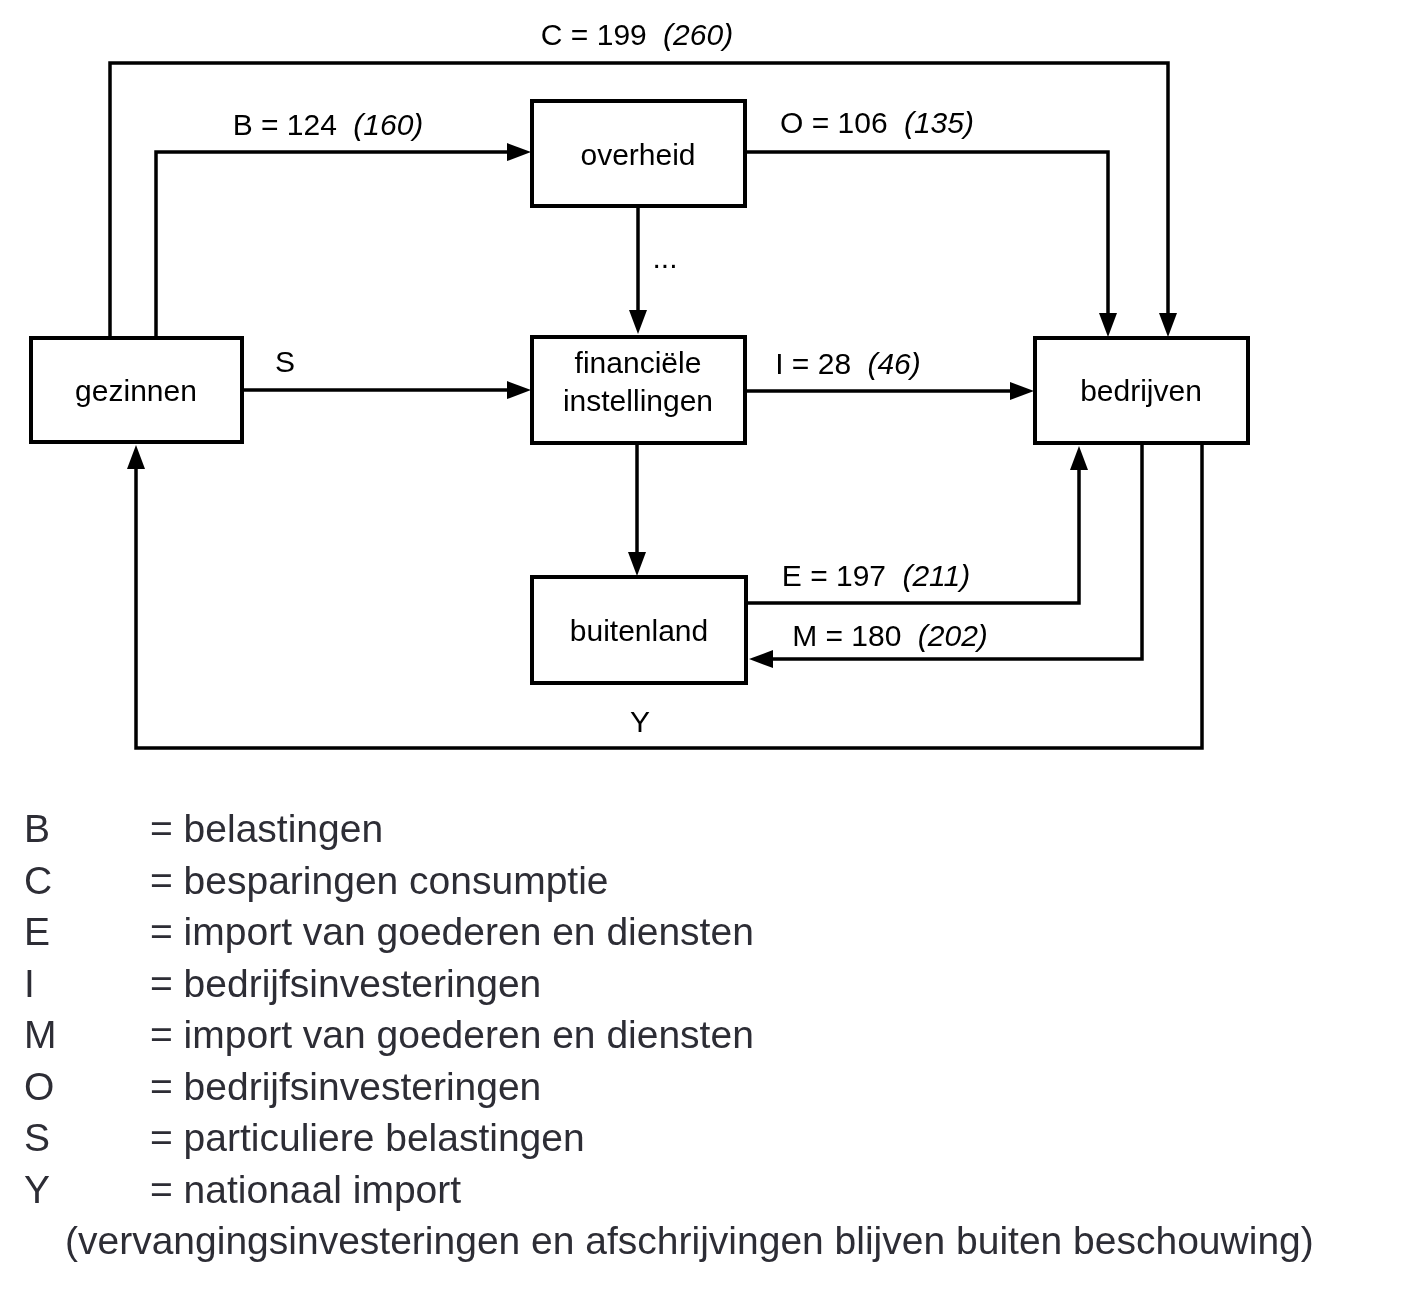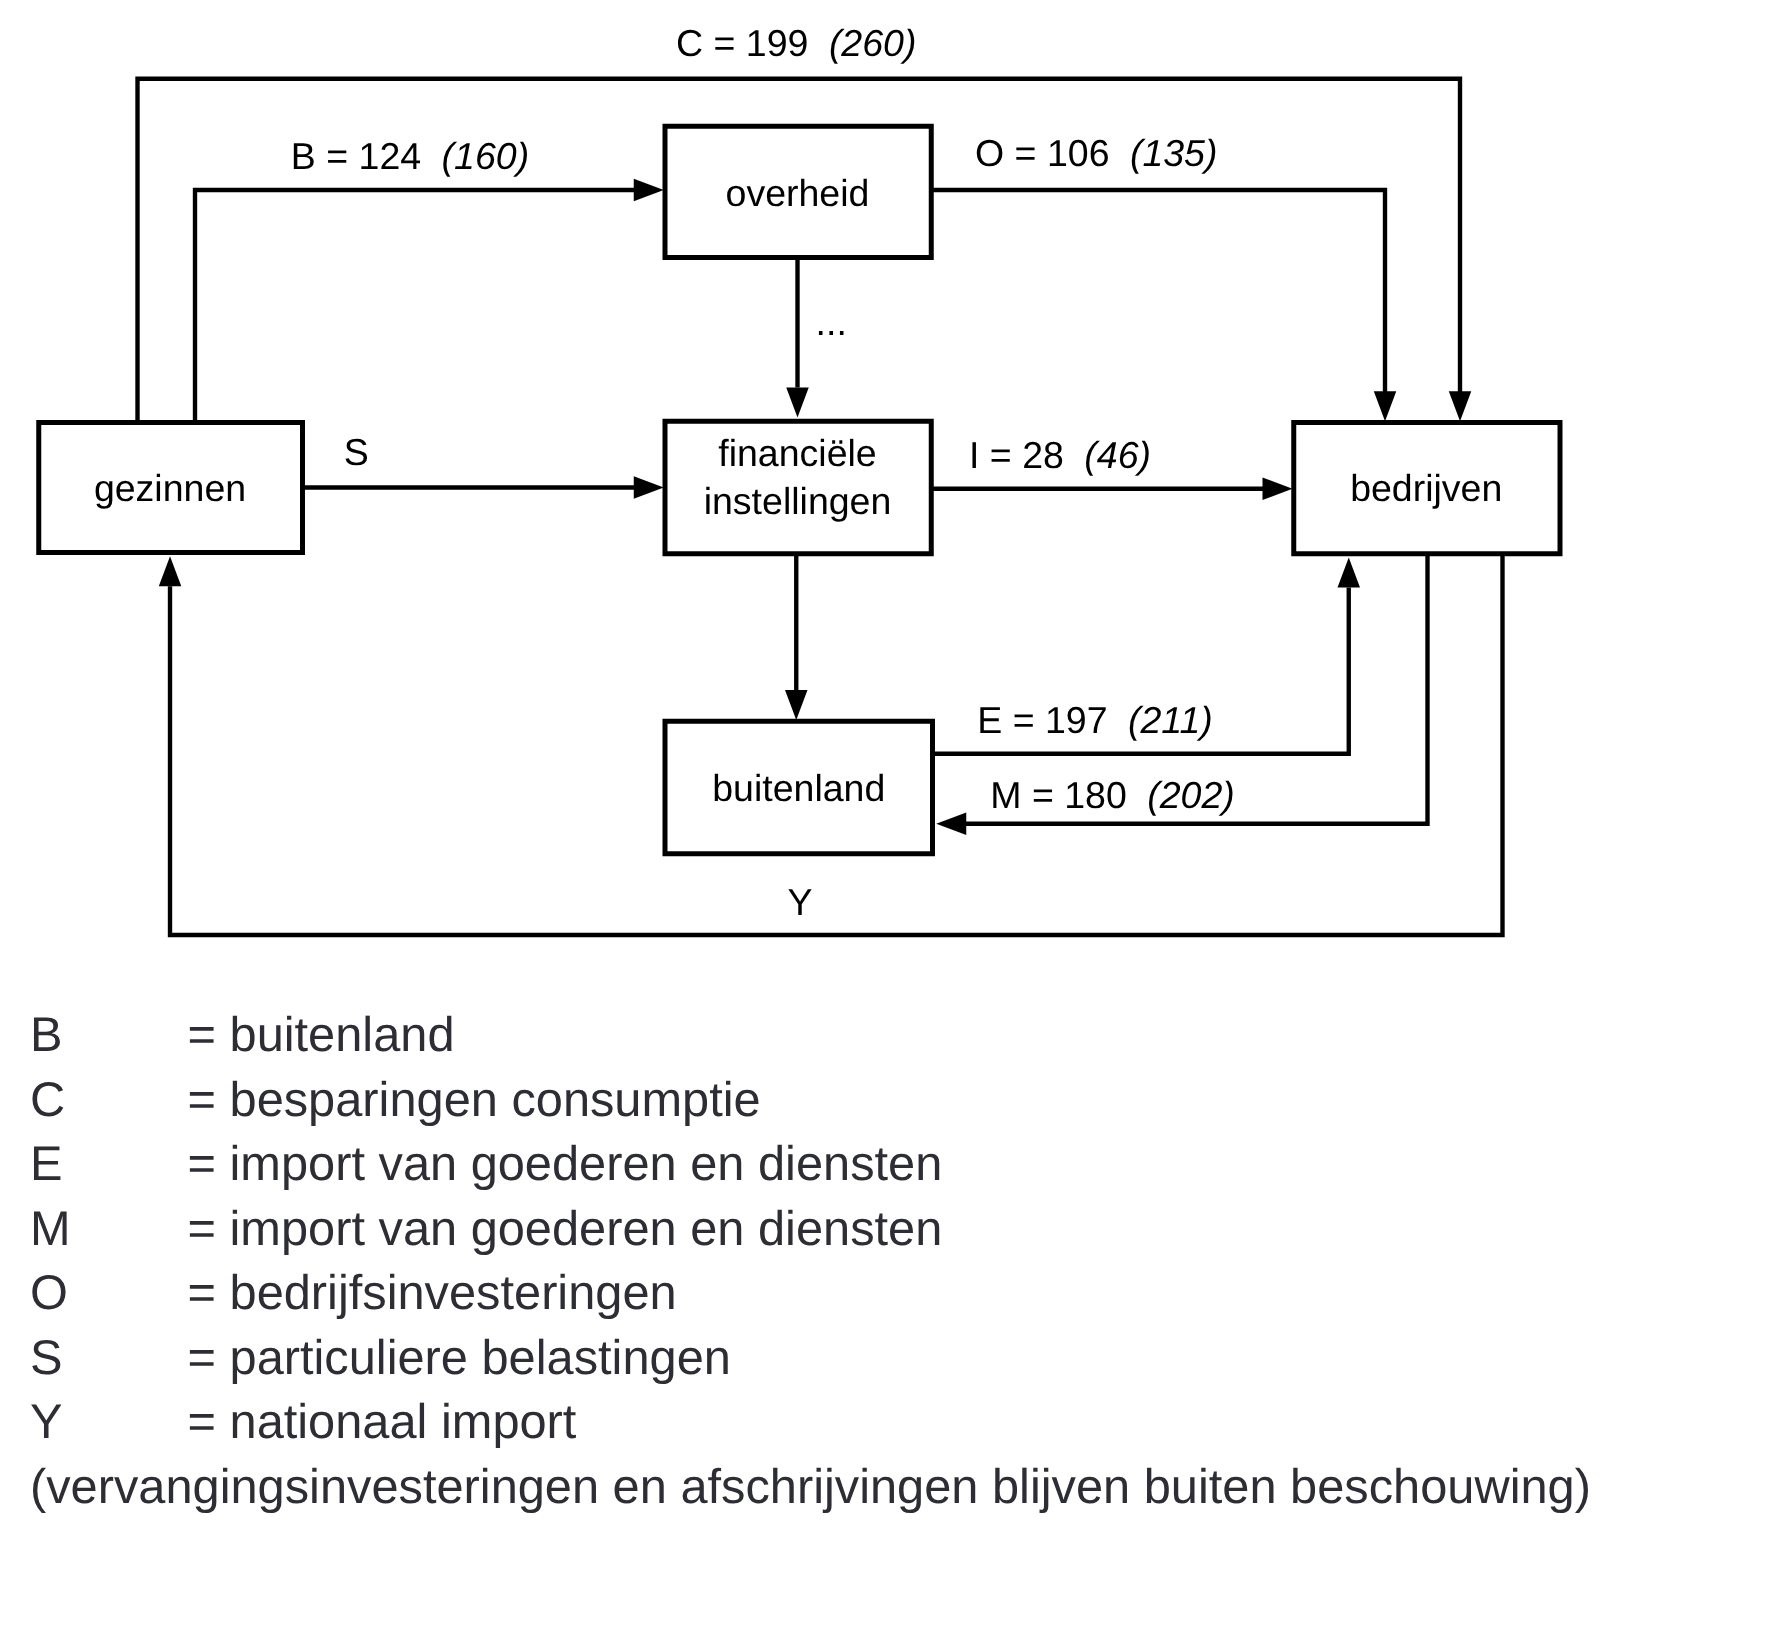--- a/index.html
+++ b/index.html
@@ -32,21 +32,21 @@
     position: absolute;
     left: 24px;
     top: 803px;
     color: #2d2d35;
     font-size: 39px;
     line-height: 51.5px;
     white-space: nowrap;
   }
   .legend-row { display: block; }
   .legend-symbol { display: inline-block; width: 126px; }
-  .legend-footnote { display: block; }
+  .legend-footnote { display: block; margin-left: 41px; }
 </style>
 </head>
 <body>
 
 <div class="page">
 
   <svg class="diagram" width="1414" height="780" viewBox="0 0 1414 780">
 
     <path class="arrow" d="M 110,338 V 63 H 1168 V 314"></path>
     <polygon class="head" points="1168,337 1159,313 1177,313"></polygon>
@@ -126,27 +126,30 @@
     <text class="flow-label" x="890" y="646">
       <tspan>M = 180</tspan>
       <tspan class="paren" dx="8">(202)</tspan>
     </text>
 
     <text class="flow-label" x="640" y="732">Y</text>
   </svg>
 
   <div class="legend">
     <div class="legend-row">
-      <span class="legend-symbol">B</span><span>= buitenland</span>
+      <span class="legend-symbol">B</span><span>= belastingen</span>
     </div>
     <div class="legend-row">
       <span class="legend-symbol">C</span><span>= besparingen consumptie</span>
     </div>
     <div class="legend-row">
       <span class="legend-symbol">E</span><span>= import van goederen en diensten</span>
+    </div>
+    <div class="legend-row">
+      <span class="legend-symbol">I</span><span>= bedrijfsinvesteringen</span>
     </div>
     <div class="legend-row">
       <span class="legend-symbol">M</span><span>= import van goederen en diensten</span>
     </div>
     <div class="legend-row">
       <span class="legend-symbol">O</span><span>= bedrijfsinvesteringen</span>
     </div>
     <div class="legend-row">
       <span class="legend-symbol">S</span><span>= particuliere belastingen</span>
     </div>

